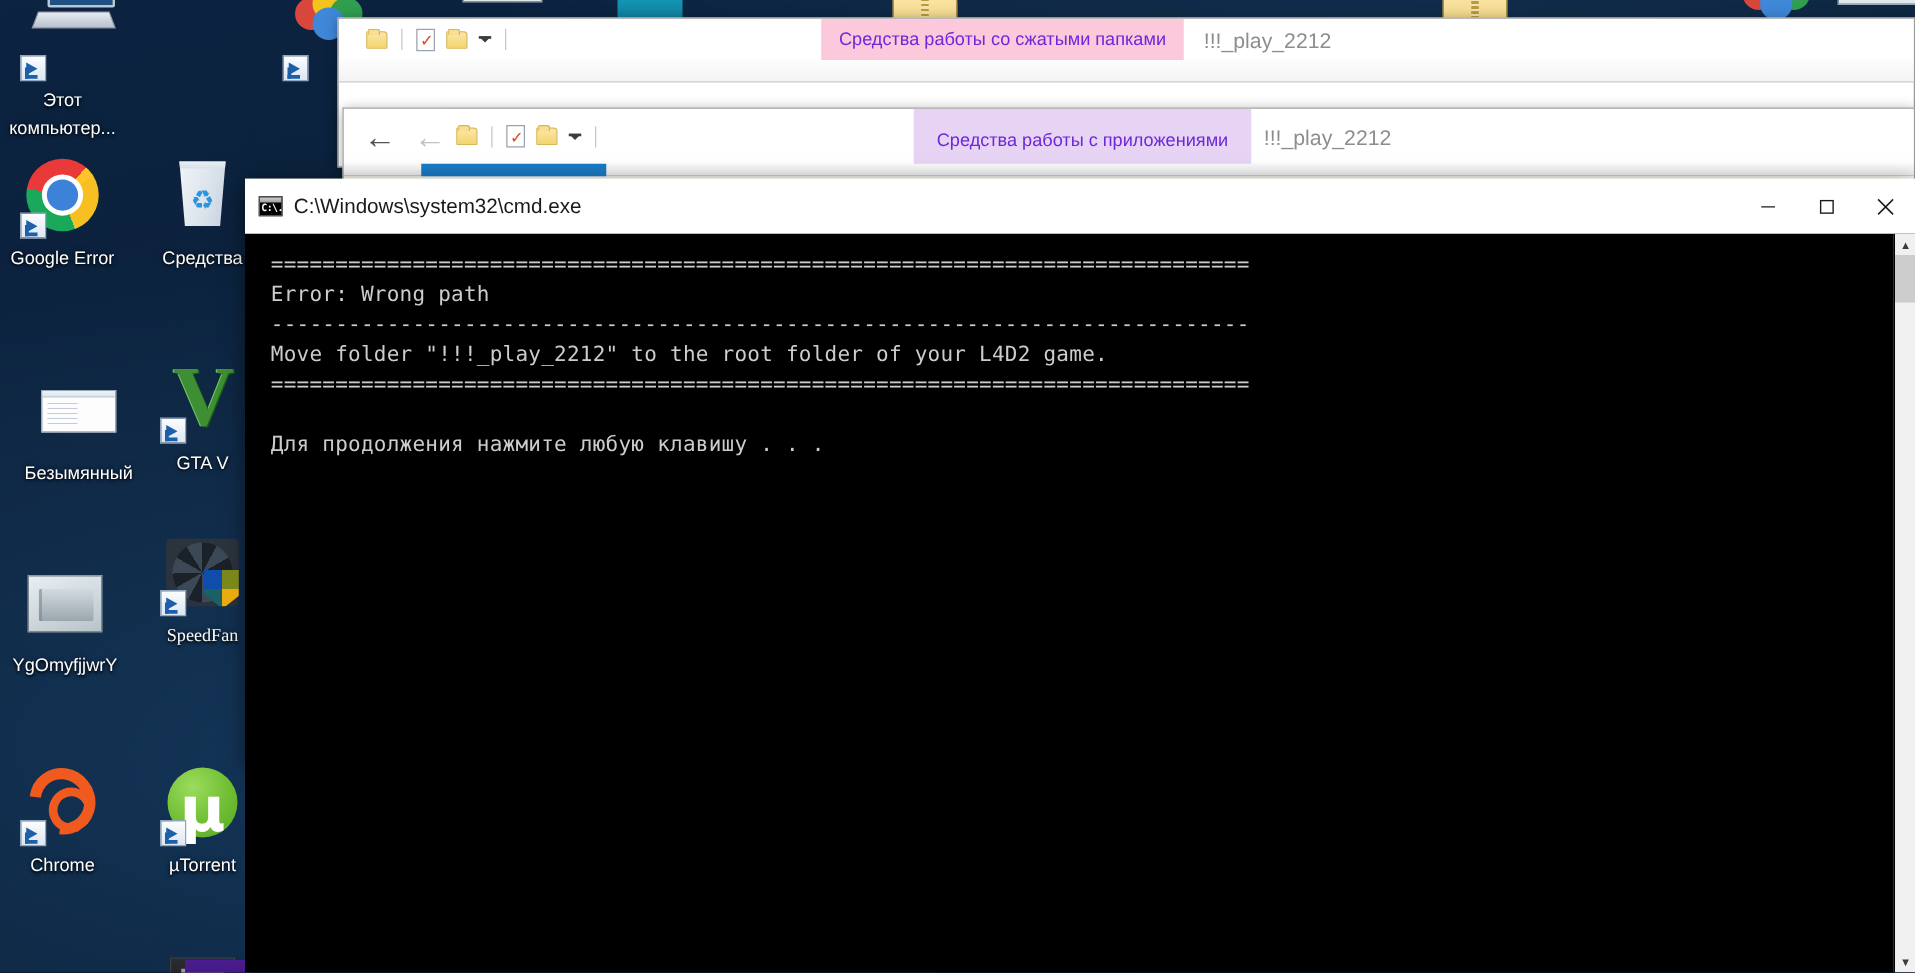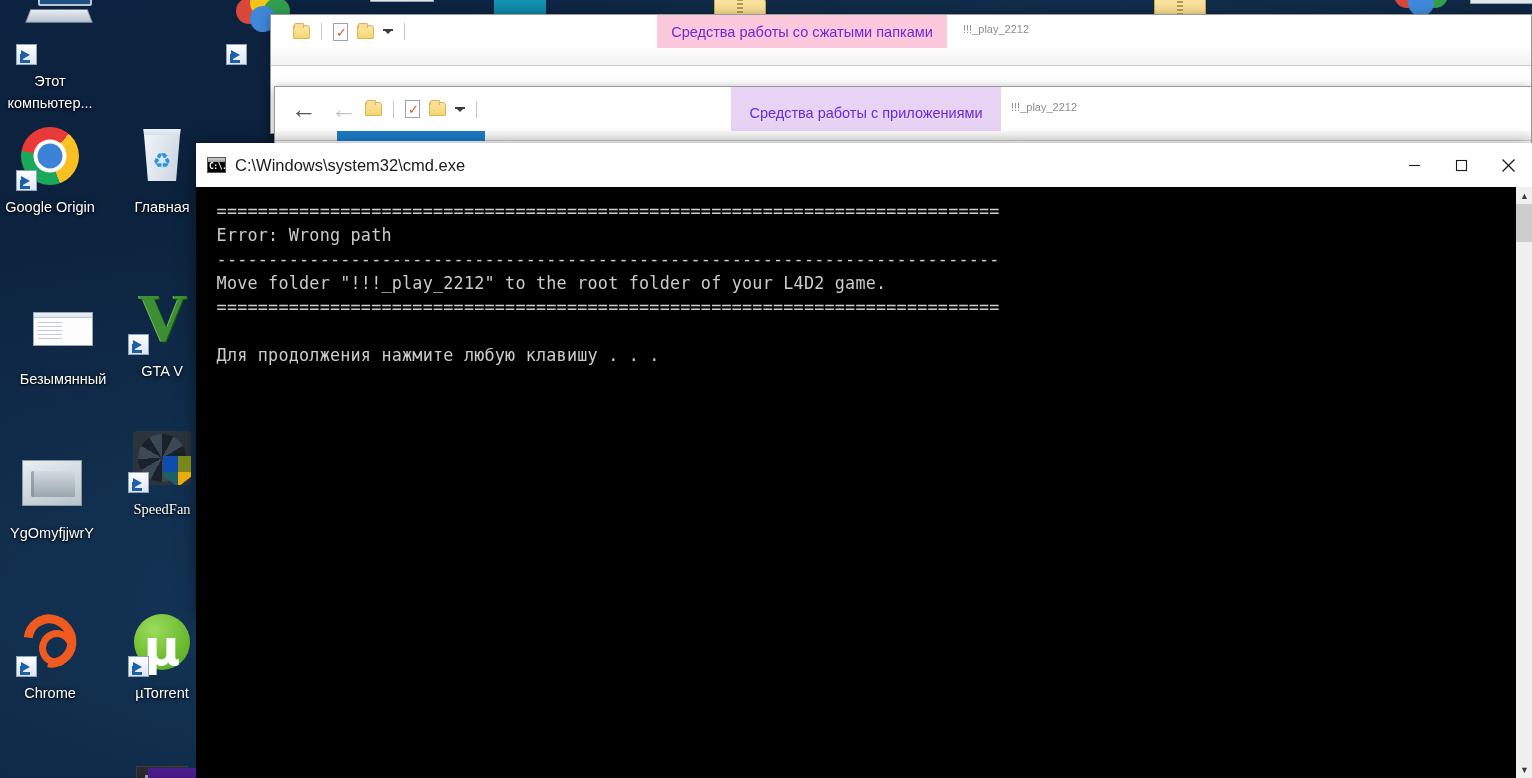--- a/index.html
+++ b/index.html
@@ -361,21 +361,21 @@
     height: 33px;
     display: flex; align-items: center; justify-content: center;
     font-size: 14.5px; color: #6d28d9;
     padding: 0 14px;
   }
   .ctx-pink { background: #fbc8dc; }
   .ctx-purple { background: #e7d3f4; }
 
   .exp-title-text {
     position: absolute;
-    font-size: 11px; color: #8d8d8d;
+    font-size: 17px; color: #8d8d8d;
     top: 8px;
   }
 
   .exp-ribbon-tabs {
     position: relative;
     height: 28px;
     background: #fff;
     border-bottom: 1px solid #dcdcdc;
     display: flex; align-items: stretch;
     font-size: 14.5px;
@@ -513,27 +513,27 @@
         </span>
         <span class="shortcut-badge"></span>
       </div>
       <div>Этот компьютер...</div>
     </div>
     <div class="icon-cell" style="left: 0px; top: 126px; width: 100px;">
       <div class="icon-art">
         <span class="art-chrome"></span>
         <span class="shortcut-badge"></span>
       </div>
-      <div>Google Origin</div>
+      <div>Google Error</div>
     </div>
     <div class="icon-cell" style="left: 112px; top: 126px; width: 100px;">
       <div class="icon-art">
         <span class="art-bin"></span>
       </div>
-      <div>Главная</div>
+      <div>Средства</div>
     </div>
     <div class="icon-cell" style="left: 11px; top: 298px; width: 104px;">
       <div class="icon-art">
         <span class="art-doc">
           <span class="bar"></span>
           <span class="lines"></span>
         </span>
       </div>
       <div>Безымянный</div>
     </div>

